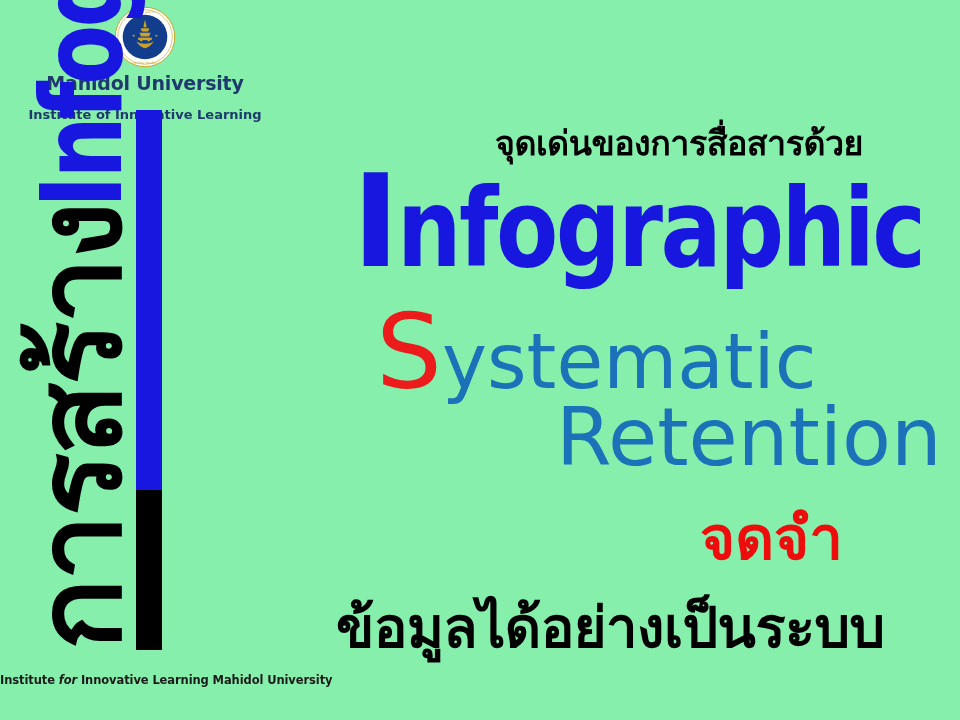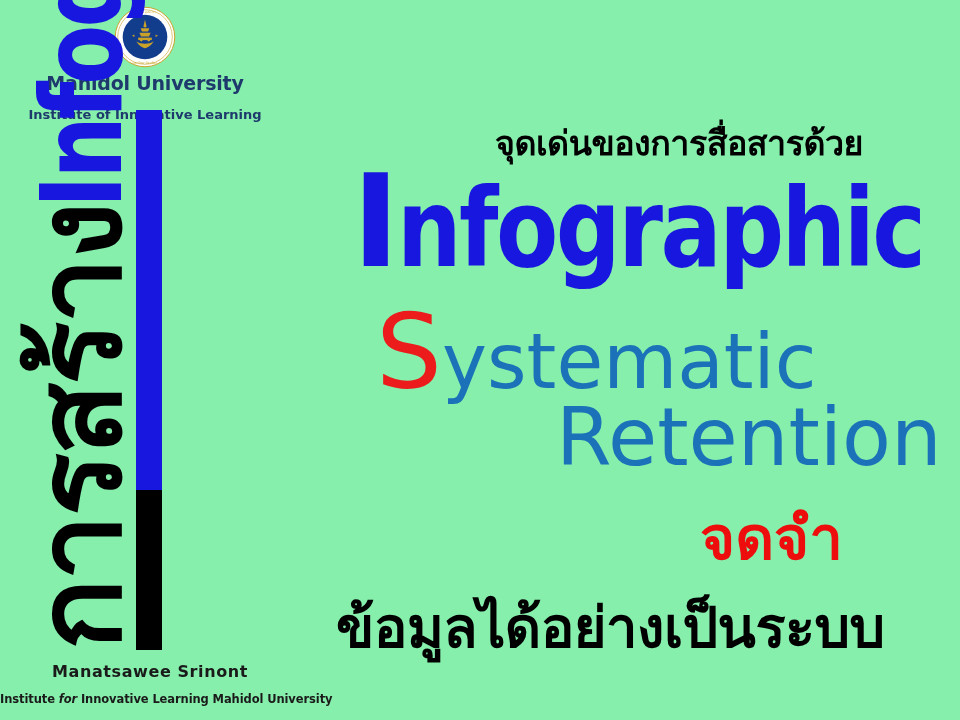--- a/index.html
+++ b/index.html
@@ -250,21 +250,20 @@
       <span class="vt-thai">การสร้าง</span>
       <span class="vt-eng">Infographic</span>
     </div>
     <div id="vt-bar">
       <div id="vt-bar-black"></div>
       <div id="vt-bar-blue"></div>
     </div>
   </div>
 
   <div id="credit-block">
-    <div id="credit-name">Manatsawee Srinont</div>
     <div id="credit-affil"><span>Institute </span><span class="ital">for</span><span> Innovative Learning Mahidol University</span></div>
   </div>
 
   <div id="headline-thai-top">จุดเด่นของการสื่อสารด้วย</div>
 
   <div id="headline-infographic"><span class="cap">I</span><span class="rest sq">nfographic</span></div>
 
   <div id="headline-systematic"><span class="cap">S</span><span class="rest">ystematic</span></div>
 
   <div id="headline-retention">Retention</div>

